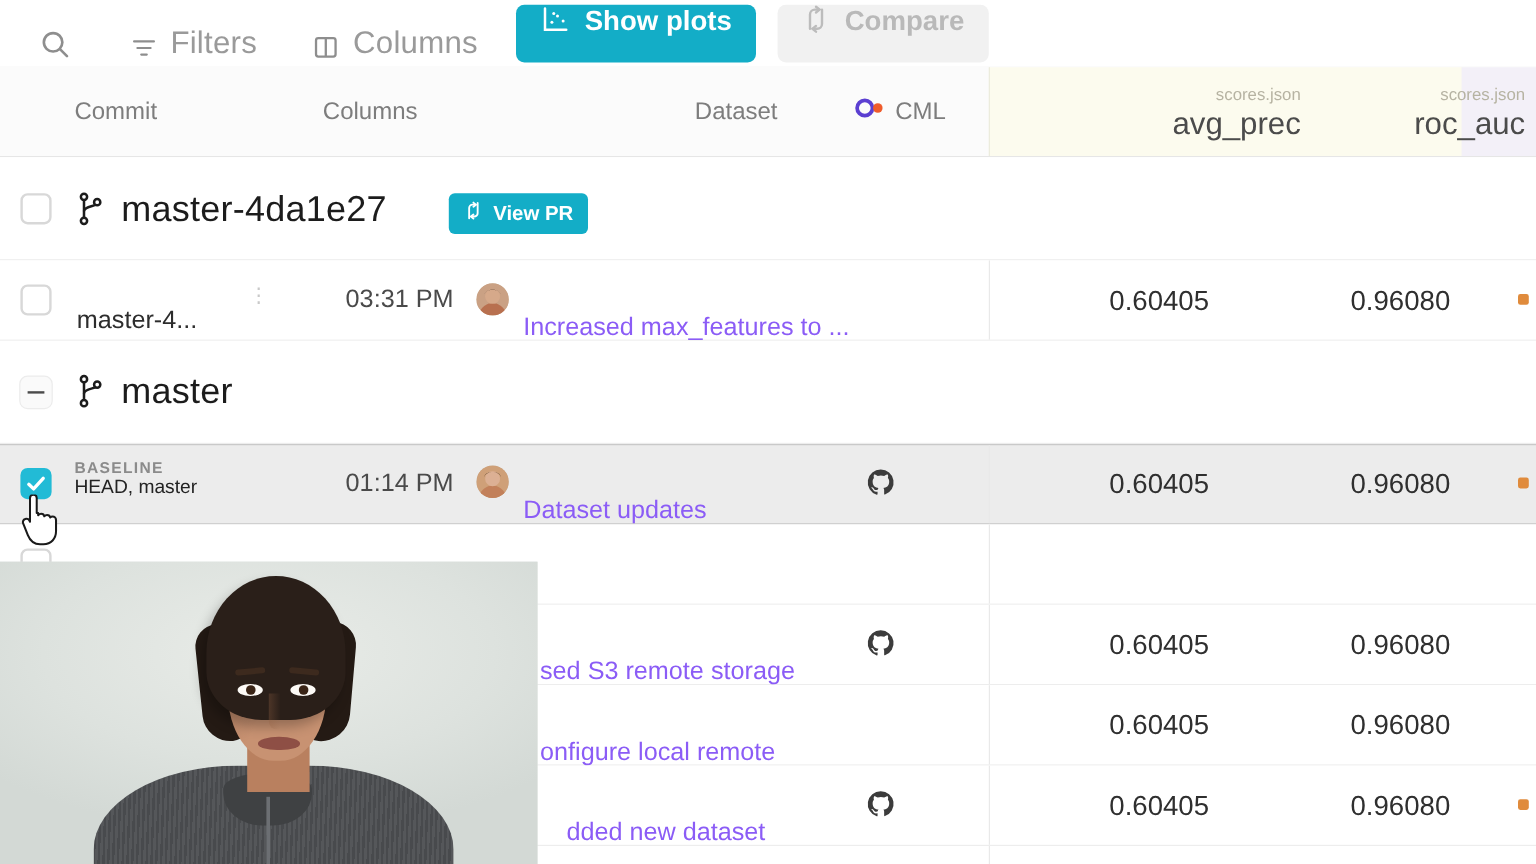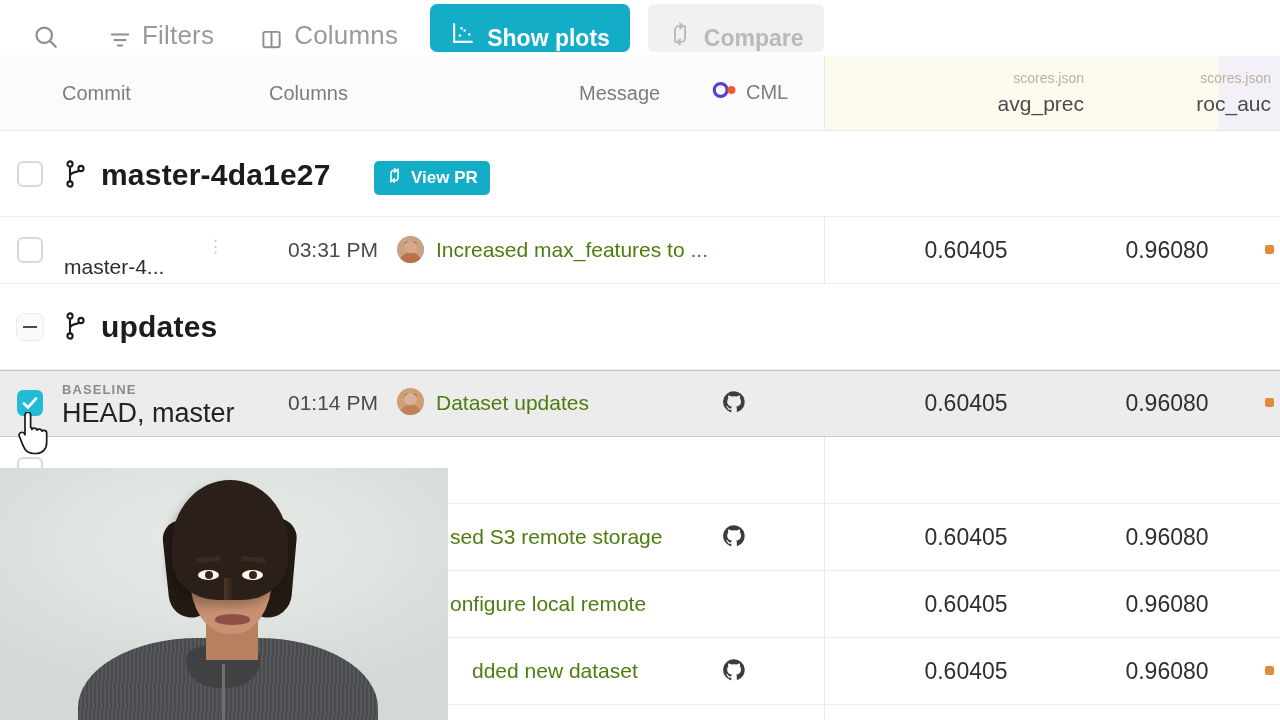--- a/index.html
+++ b/index.html
@@ -43,21 +43,21 @@
     padding: 0 14px;
     border-radius: 6px;
     box-sizing: border-box;
   }
   .tb-icon-only { padding: 0 10px; margin-right: 14px;}
   .tb-sep { width: 18px; }
   .tb-item svg { display:block; }
 
   .tb-btn {
     display: flex;
-    align-items: flex-end;
+    align-items: flex-start;
     gap: 12px;
     font-size: 23px;
     font-weight: 700;
     height: 48px;
     padding: 0 20px;
     border-radius: 7px;
     box-sizing: border-box;
     white-space: nowrap;
   }
   .tb-btn.primary {
@@ -118,21 +118,21 @@
     white-space: nowrap;
   }
   .th-metric .src {
     display: block;
     font-size: 14px;
     color: #b6b3a2;
     line-height: 18px;
   }
   .th-metric .name {
     display: block;
-    font-size: 21px;
+    font-size: 26px;
     color: #4b4b4b;
     line-height: 27px;
     margin-top: 3px;
   }
   .th-m1 { left: 848px; top: 69px; width: 236px; }
   .th-m2 { left: 1063px; top: 69px; width: 208px; }
 
   
   .rows {
     position: absolute;
@@ -195,21 +195,21 @@
   }
 
   .branch-icon {
     position: absolute;
     left: 64px;
   }
   .branch-name {
     position: absolute;
     left: 101px;
     font-size: 30px;
-    font-weight: 700;
+    font-weight: 400;
     color: #1c1c1c;
     letter-spacing: .2px;
     white-space: nowrap;
   }
   .viewpr {
     position: absolute;
     height: 34px;
     background: #13ADC7;
     border-radius: 5px;
     display: flex;
@@ -236,21 +236,21 @@
     left: 62px;
     font-size: 13px;
     font-weight: 700;
     color: #8b8b8b;
     letter-spacing: 1.1px;
     white-space: nowrap;
   }
   .c-baseline-name {
     position: absolute;
     left: 62px;
-    font-size: 27px;
+    font-size: 16px;
     color: #232323;
     white-space: nowrap;
   }
   .dots {
     position: absolute;
     left: 207px;
     color: #c9c9c9;
     font-size: 17px;
     letter-spacing: 0;
     line-height: 1;
@@ -267,22 +267,23 @@
     left: 397px;
     width: 27px; height: 27px;
     border-radius: 50%;
     overflow: hidden;
     background: #c9a88a;
   }
   .c-message {
     position: absolute;
     left: 436px;
     font-size: 21px;
-    color: #4d7c0f;
-    white-space: nowrap;
+    color: #8b5cf6;
+    white-space: nowrap;
+    margin-top: 23px;
   }
   .gh {
     position: absolute;
     left: 722px;
   }
   .c-metric1 {
     position: absolute;
     left: 848px;
     width: 236px;
     text-align: center;
@@ -506,21 +507,21 @@
   </div>
 
   <div class="thead">
     <div class="thead-left"></div>
     <div class="thead-metrics"></div>
     <div class="thead-tail"></div>
   </div>
 
   <div class="th th-commit">Commit</div>
   <div class="th th-created">Columns</div>
-  <div class="th th-message">Message</div>
+  <div class="th th-message">Dataset</div>
   <div class="th th-cml">
     <span>
       <svg width="26" height="20" viewBox="0 0 30 20">
         <circle cx="10" cy="10" r="7.4" fill="none" stroke="#5b3fd1" stroke-width="3.6"></circle>
         <circle cx="22.5" cy="10" r="4.6" fill="#ef5b2b"></circle>
       </svg>
     </span>
     <span>CML</span>
   </div>
 
@@ -586,21 +587,21 @@
         </div>
       <span class="branch-icon" style="top:27px">
         <svg width="22" height="30" viewBox="0 0 22 30" fill="none" stroke="#1c1c1c" stroke-width="2.1">
           <circle cx="6" cy="5" r="2.6"></circle>
           <circle cx="6" cy="25" r="2.6"></circle>
           <circle cx="17" cy="9.5" r="2.6"></circle>
           <line x1="6" y1="7.6" x2="6" y2="22.4"></line>
           <path d="M6 17 C6 13 14.6 12.8 15.6 11.6"></path>
         </svg>
       </span>
-      <div class="branch-name" style="top:26px">updates</div>
+      <div class="branch-name" style="top:26px">master</div>
     </div>
 
     <div class="row exp selected">
       <div class="colsep"></div>
       <div class="cb checked" style="top:19px">
         <svg width="18" height="18" viewBox="0 0 18 18" fill="none" stroke="#ffffff" stroke-width="2.8" stroke-linecap="round" stroke-linejoin="round">
           <polyline points="3,9.6 7,13.4 15,4.6"></polyline>
         </svg>
       </div>
       <div class="c-baseline-tag" style="top:11px">BASELINE</div>

